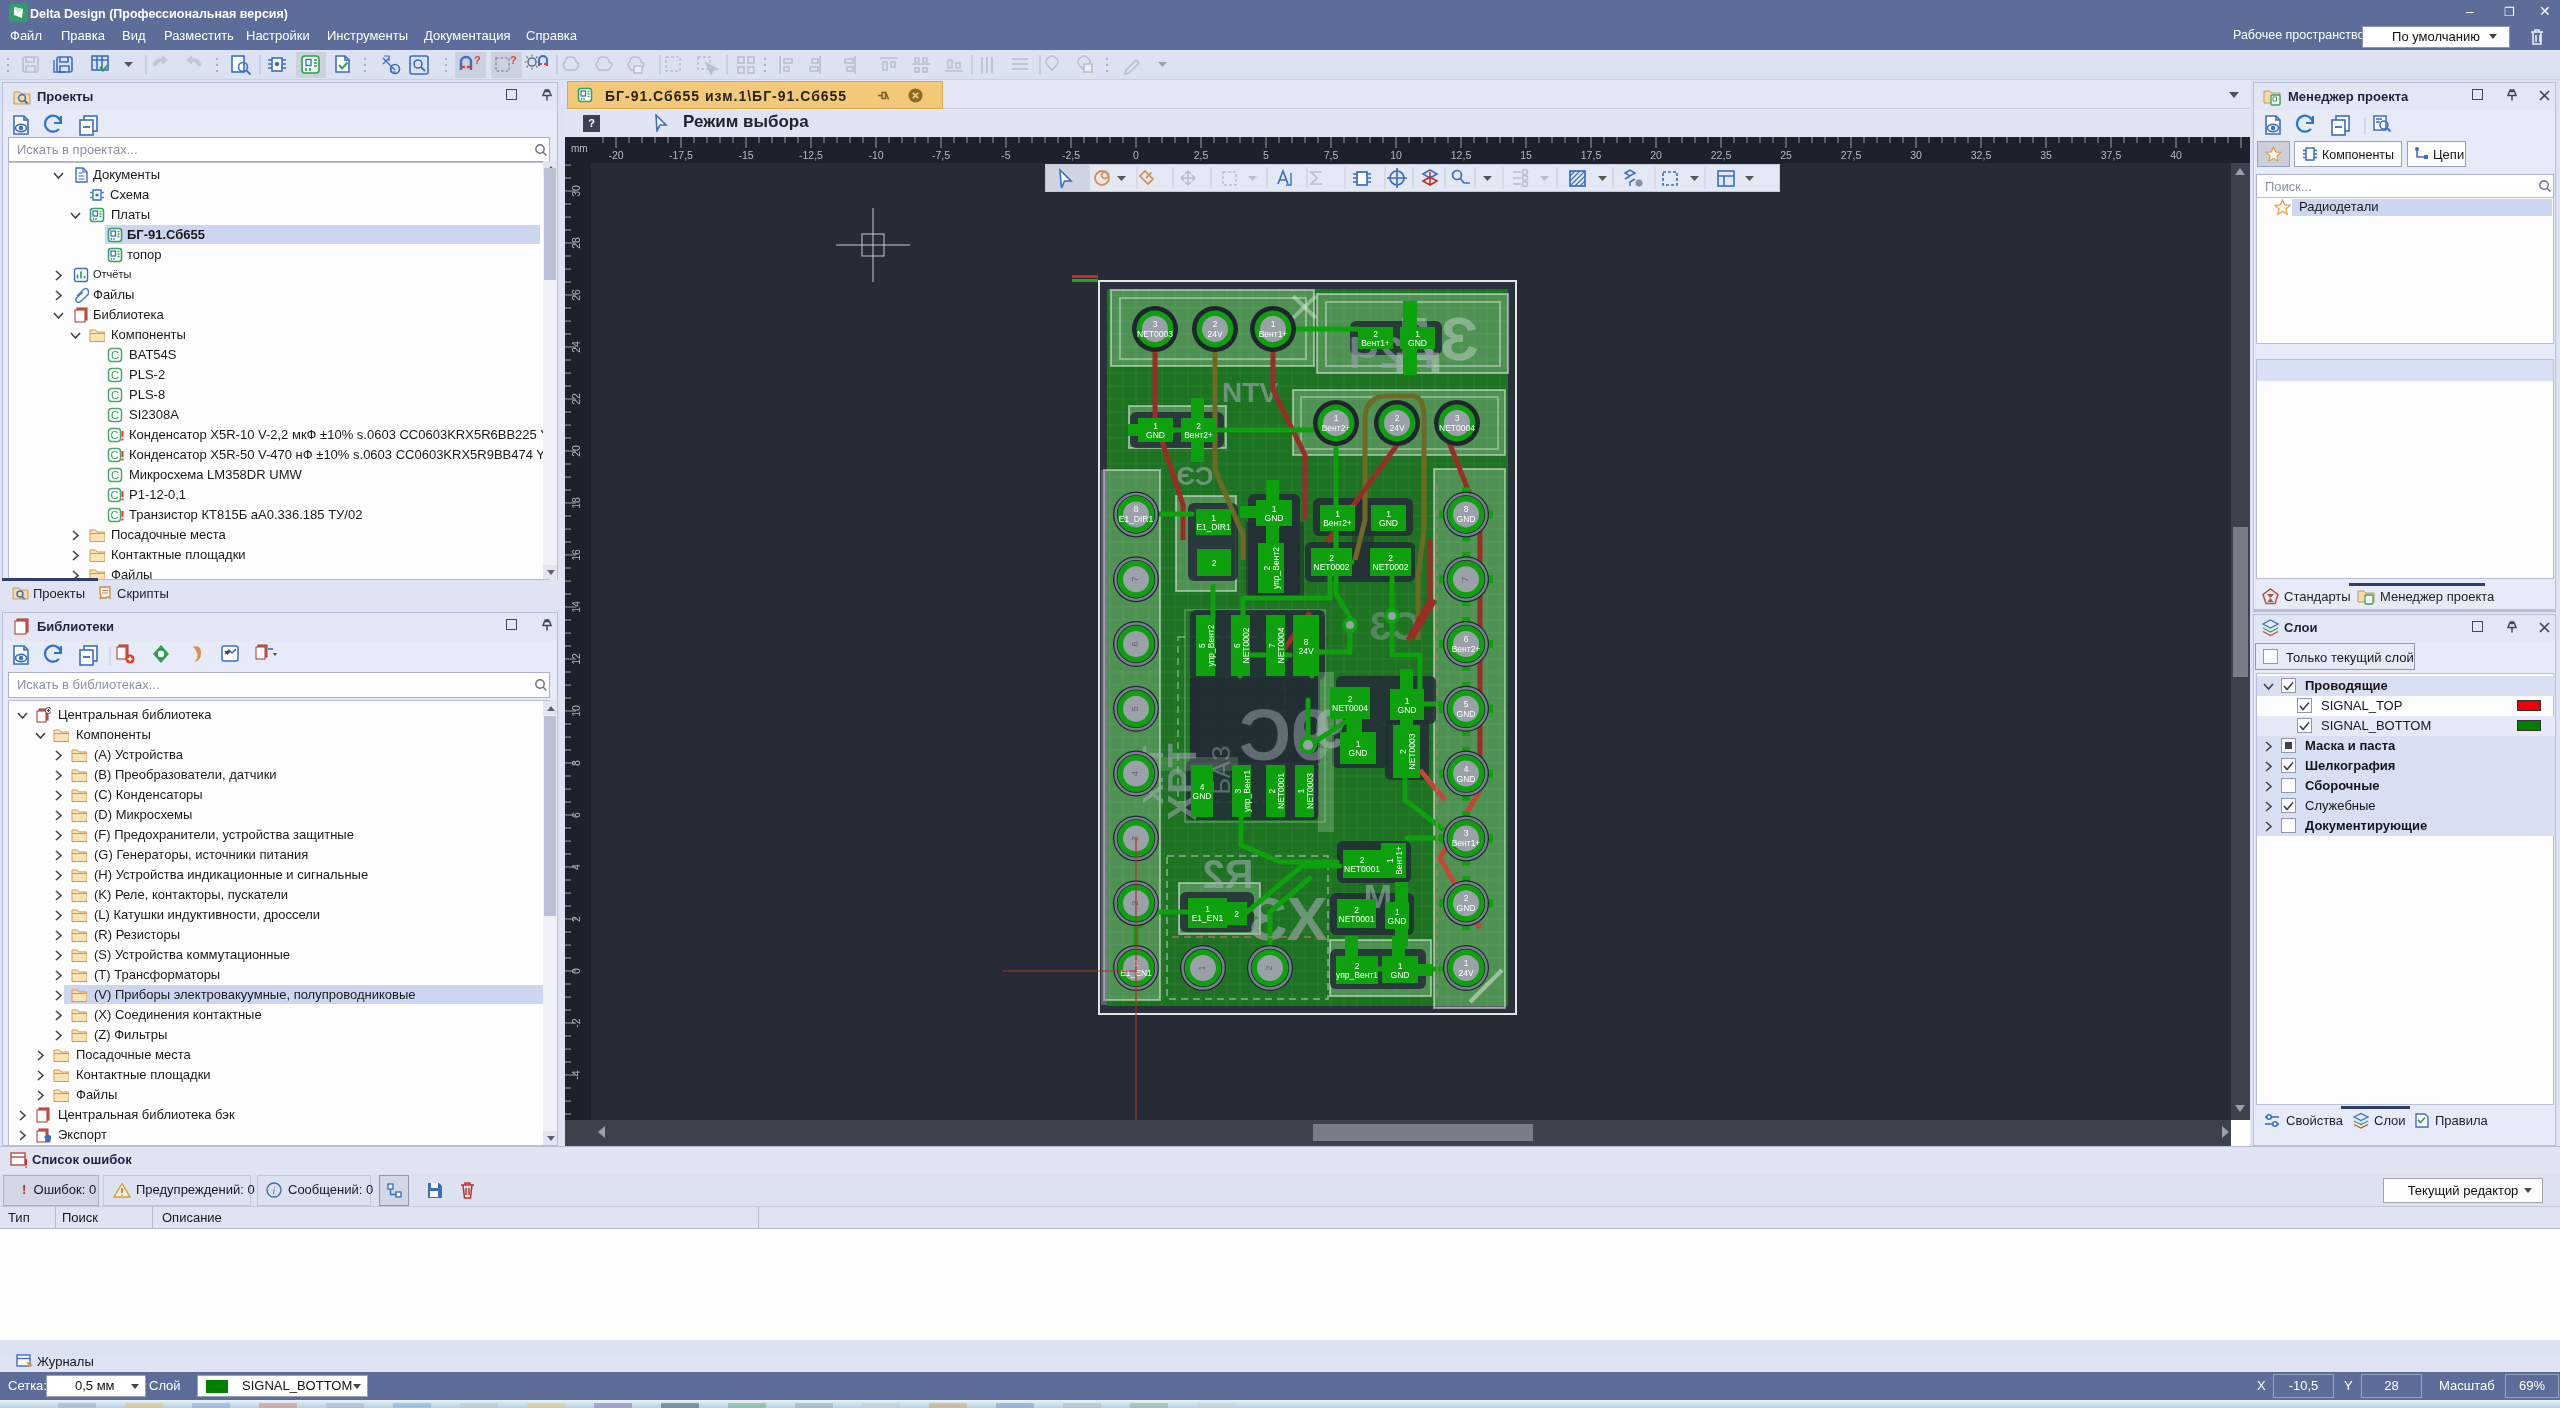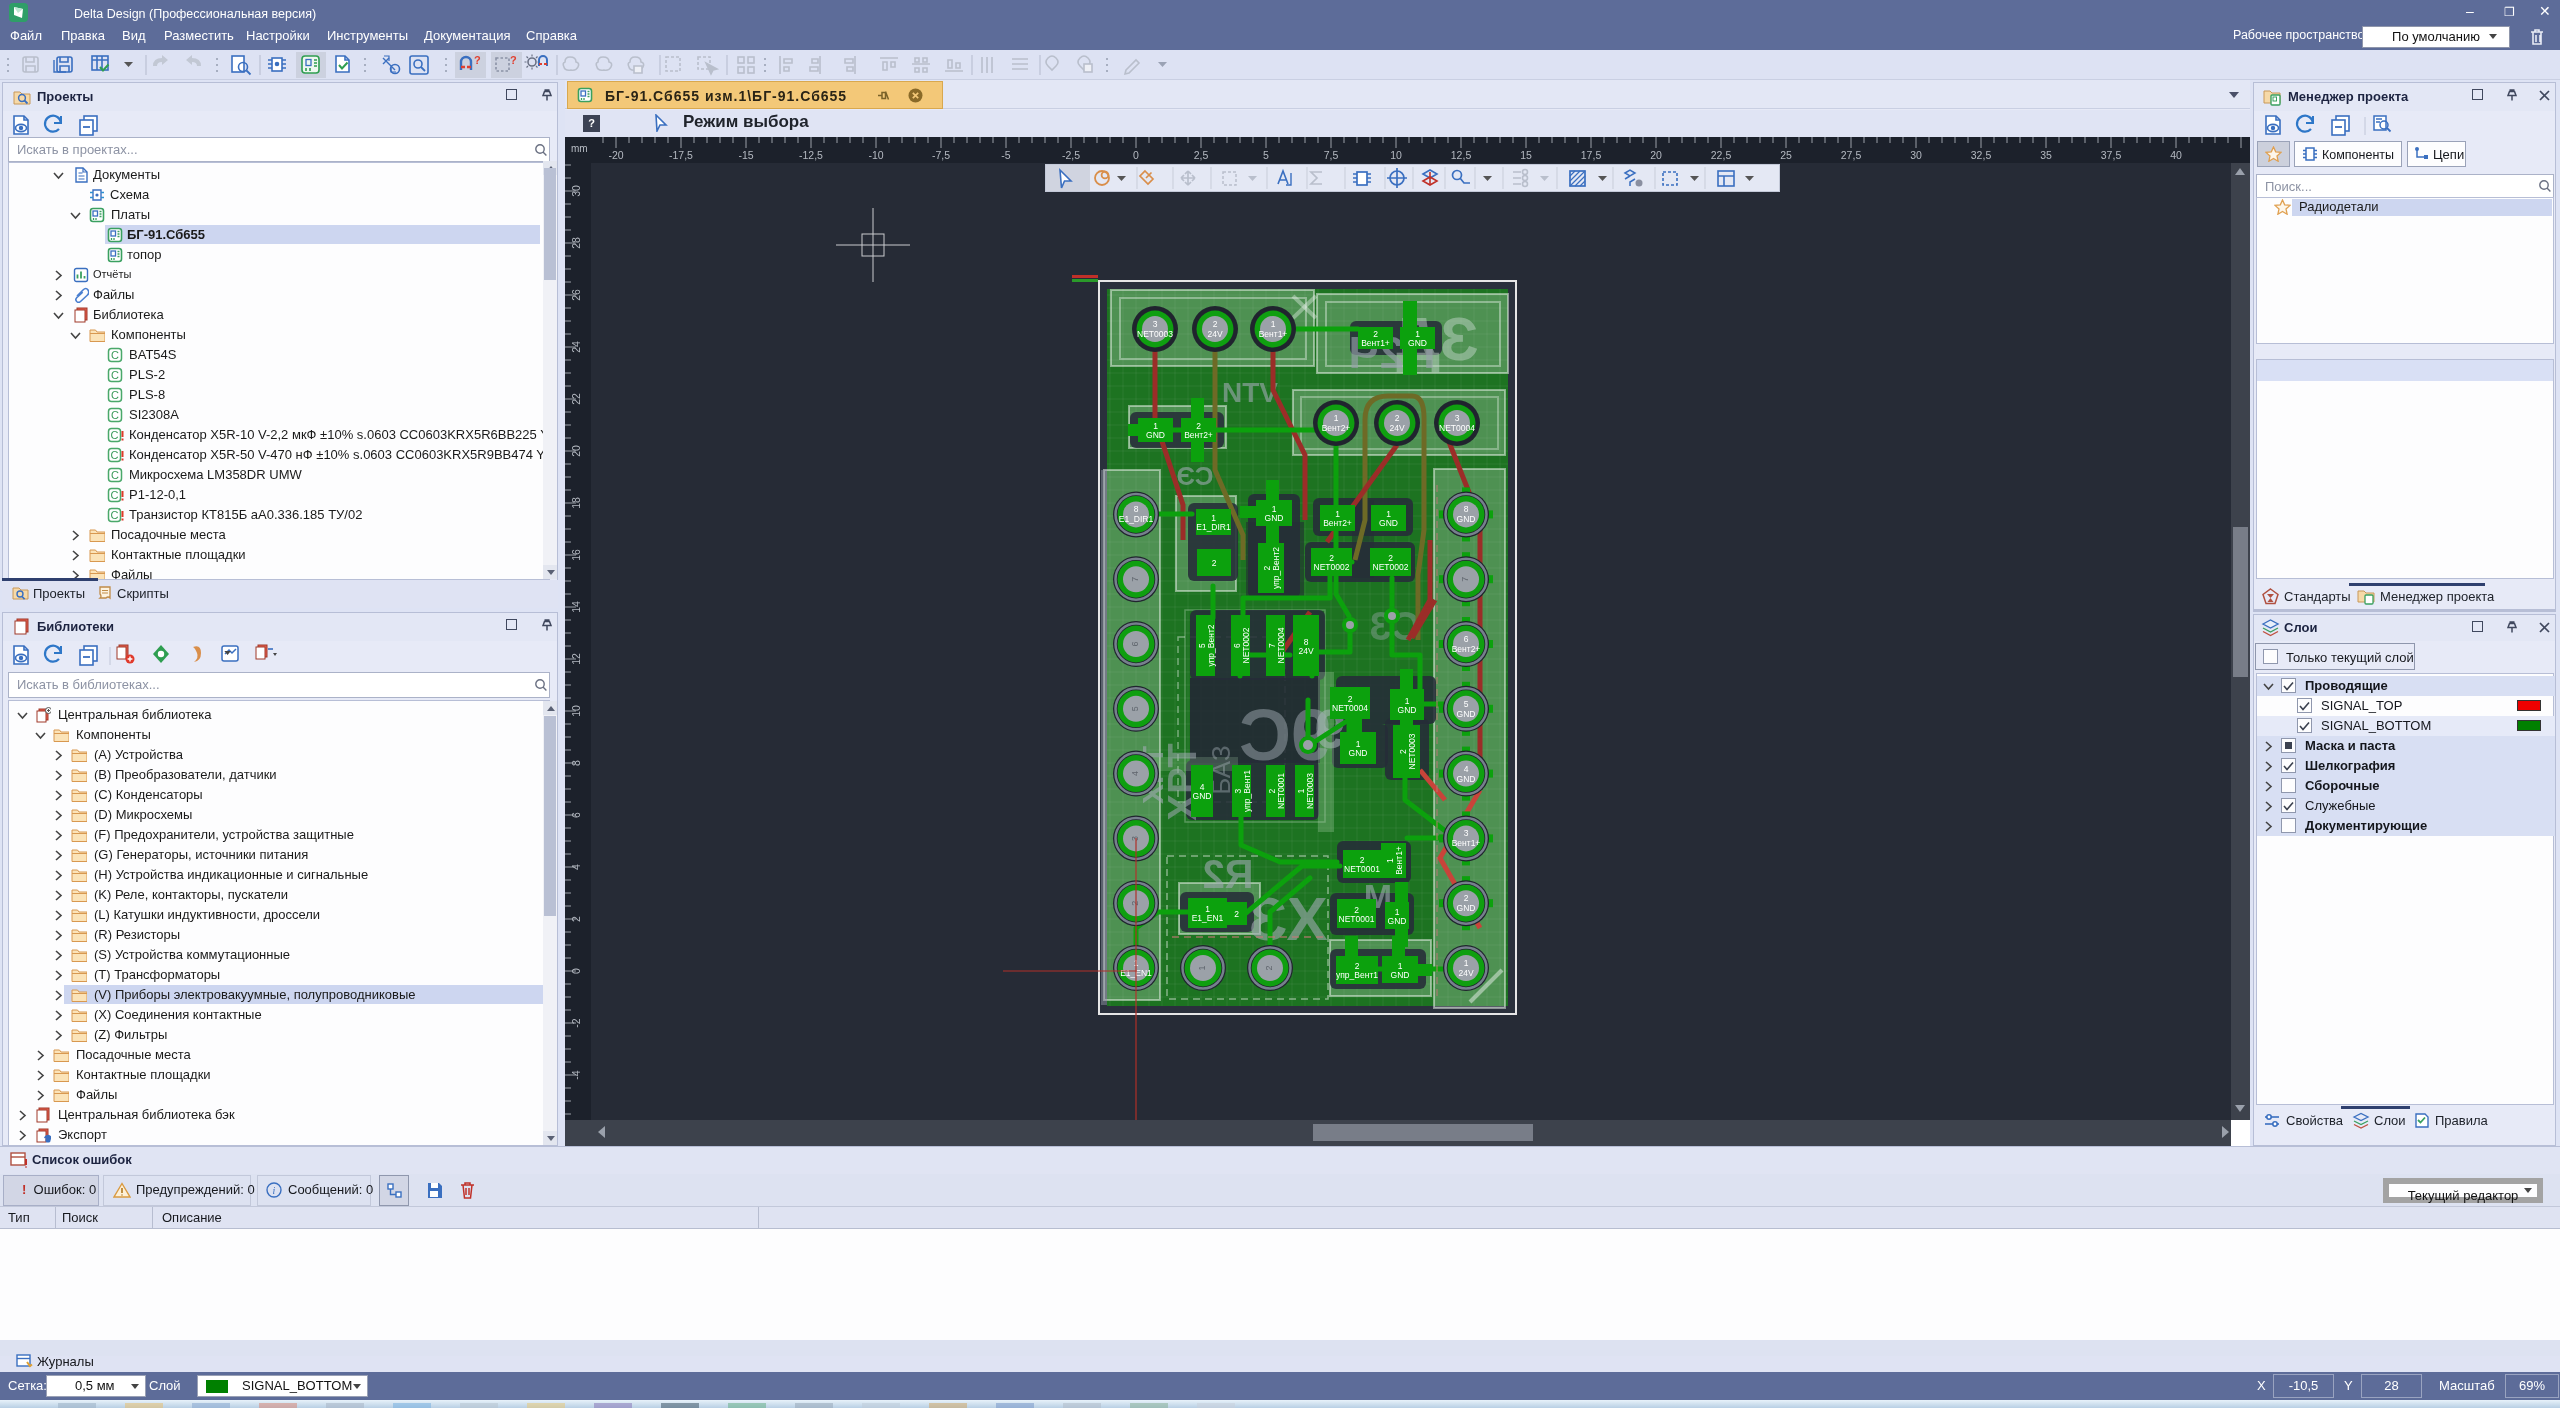--- a/index.html
+++ b/index.html
@@ -1,21 +1,21 @@
 <!DOCTYPE html>
 <html><head><meta charset="utf-8">
 <style>
 *{margin:0;padding:0;box-sizing:border-box;}
 html,body{width:2560px;height:1408px;overflow:hidden;font-family:"Liberation Sans",sans-serif;}
 body{position:relative;background:#dee3f4;}
 .abs{position:absolute;}
 .tt{white-space:nowrap;}
 
 #titlebar{left:0;top:0;width:2560px;height:50px;background:#5d6c99;}
-#title-text{left:30px;top:6px;color:#fff;font-size:12.5px;font-weight:normal;line-height:16px;margin-left:44px;}
+#title-text{left:30px;top:6px;color:#fff;font-size:12.5px;font-weight:bold;line-height:16px;}
 .menu-item{color:#fff;font-size:13px;top:28px;}
 #toolbar{left:0;top:50px;width:2560px;height:30px;background:#dde2f3;border-bottom:1px solid #c9cfe2;}
 
 .winbtn{color:#fff;font-size:14px;top:3px;}
 
 .panel{background:#e7eaf7;border:1px solid #b7bed6;}
 .searchbox{position:absolute;background:#fff;border:1px solid #abb2c8;color:#8d93a4;font-size:13px;line-height:24px;padding-left:8px;}
 .white{background:#fdfdfe;border:1px solid #b7bed6;}
 .tabbar-tab{font-size:13px;color:#20242c;}
 .seltab-line{background:#2e3f6e;height:3px;}
@@ -1660,21 +1660,21 @@
     </g>
   </svg>
 <svg class="abs" style="left:425px;top:1181px" width="19" height="19">
     <path d="M3 2 h11 l3 3 v12 h-14 z" fill="#3a6fc0"></path>
     <rect x="6" y="2" width="7" height="5" fill="#fff"></rect>
     <rect x="5" y="10" width="8" height="6" fill="#fff"></rect>
   </svg>
 <svg class="abs" style="left:459px;top:1181px" width="17" height="19">
     <path d="M2 4 h13 M6 4 v-2 h5 v2 M4 4 l1.5 13 h6 l1.5 -13 M7 7 v7 M10 7 v7" stroke="#c03028" stroke-width="1.5" fill="none"></path>
   </svg>
-<div class="abs" style="left:2383px;top:1178px;width:160px;height:25px;background:#fdfdfe;border:6px solid #a3a3a3;font-size:13px;color:#111;line-height:23px;text-align:center">Текущий редактор</div>
+<div class="abs" style="left:2383px;top:1178px;width:160px;height:25px;background:#fdfdfe;border:1px solid #a3a3a3;font-size:13px;color:#111;line-height:23px;text-align:center">Текущий редактор</div>
 <div class="abs" style="left:2524px;top:1188px;width:0;height:0;border-left:4px solid transparent;border-right:4px solid transparent;border-top:5px solid #444"></div>
 <div class="abs" style="left:0px;top:1206px;width:2560px;height:23px;background:#dfe3f2;border-top:1px solid #c2c8da;border-bottom:1px solid #b7bdd0"></div>
 <div class="abs tt" style="left:8px;top:1210px;font-size:13px;color:#16181d">Тип</div>
 <div class="abs tt" style="left:62px;top:1210px;font-size:13px;color:#16181d">Поиск</div>
 <div class="abs tt" style="left:162px;top:1210px;font-size:13px;color:#16181d">Описание</div>
 <div class="abs" style="left:55px;top:1207px;width:1px;height:21px;background:#b7bdd0"></div>
 <div class="abs" style="left:152px;top:1207px;width:1px;height:21px;background:#b7bdd0"></div>
 <div class="abs" style="left:758px;top:1207px;width:1px;height:21px;background:#b7bdd0"></div>
 <div class="abs" style="left:0px;top:1229px;width:2560px;height:111px;background:#fdfdfe"></div>
 <div class="abs" style="left:0px;top:1340px;width:2560px;height:16px;background:#dde2f1"></div>

